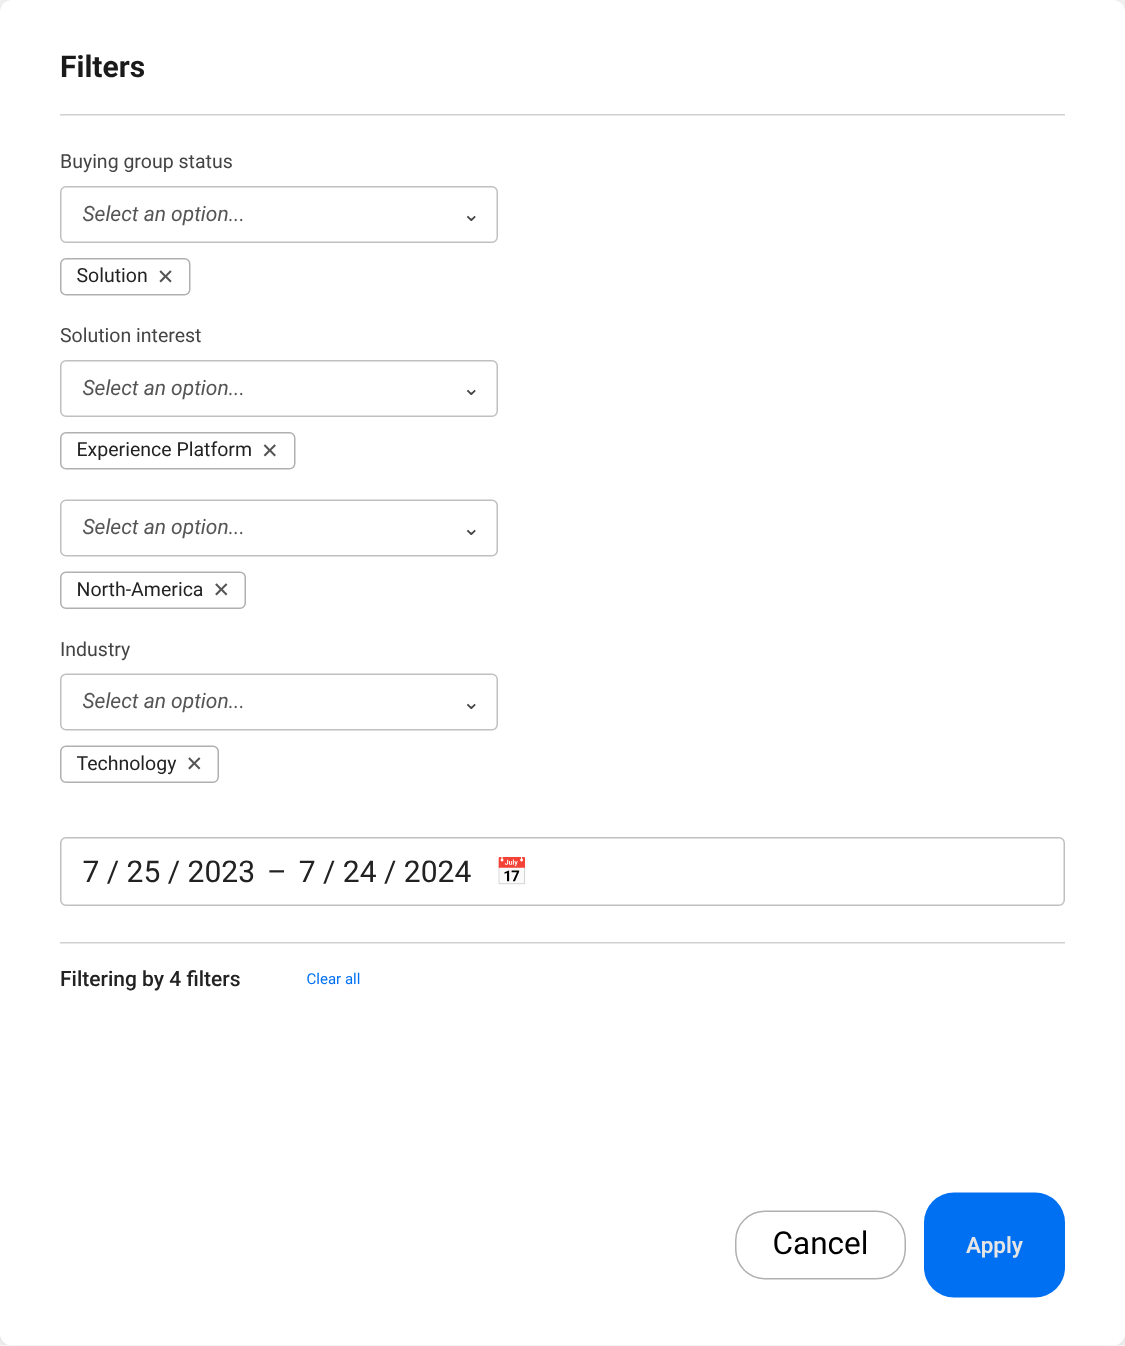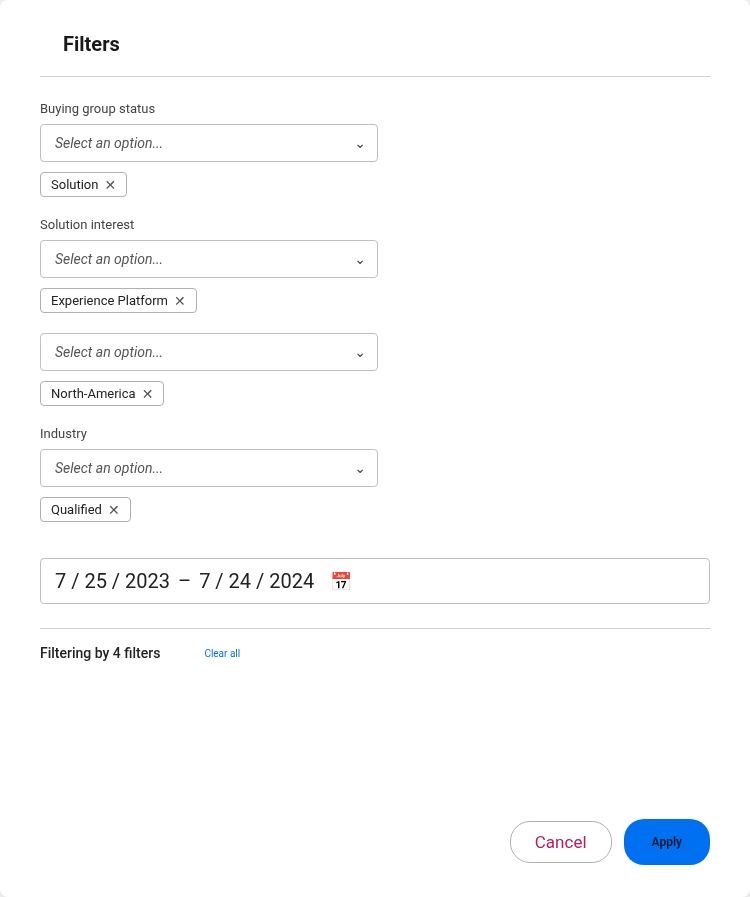--- a/index.html
+++ b/index.html
@@ -26,21 +26,20 @@
       display: flex;
       flex-direction: column;
       box-shadow: 0 2px 16px rgba(0,0,0,0.12);
     }
 
     .modal-title {
       font-size: 20px;
       font-weight: 700;
       color: #1a1a1a;
       margin-bottom: 20px;
-      margin-left: 23px;
     }
 
     .divider {
       border: none;
       border-top: 1px solid #d0d0d0;
       margin-bottom: 24px;
     }
 
     .filter-section {
       margin-bottom: 20px;
@@ -49,21 +48,21 @@
     .filter-label {
       font-size: 13px;
       color: #444;
       margin-bottom: 8px;
       display: block;
     }
 
     .select-wrapper {
       position: relative;
       display: inline-block;
-      width: 338px;
+      width: 292px;
     }
 
     .select-dropdown {
       width: 100%;
       padding: 10px 40px 10px 14px;
       border: 1px solid #c0c0c0;
       border-radius: 4px;
       background: #ffffff;
       font-size: 14px;
       color: #555;
@@ -172,33 +171,33 @@
       align-items: center;
       gap: 12px;
       margin-top: 32px;
     }
 
     .cancel-btn {
       padding: 10px 24px;
       border: 1px solid #b0b0b0;
       border-radius: 20px;
       background: #fff;
-      font-size: 17px;
-      color: #be185d;
+      font-size: 21px;
+      color: #000000;
       cursor: pointer;
       font-weight: 400;
     }
 
     .apply-btn {
-      padding: 16px 28px;
+      padding: 26px 28px;
       border: none;
       border-radius: 20px;
       background: #0070f3;
-      font-size: 12px;
-      color: #0f172a;
+      font-size: 15px;
+      color: #e5e5e5;
       cursor: pointer;
       font-weight: 600;
     }
 
     .spacer {
       flex: 1;
     }
   </style>
 </head>
 <body>
@@ -257,21 +256,21 @@
   <div class="filter-section">
     <span class="filter-label">Industry</span>
     <div class="select-wrapper">
       <select class="select-dropdown">
         <option value="" disabled="" selected="">Select an option...</option>
       </select>
       <span class="chevron-icon">⌄</span>
     </div>
     <div class="tag-container">
       <span class="tag">
-        <span>Qualified</span>
+        <span>Technology</span>
         <span class="tag-remove">✕</span>
       </span>
     </div>
   </div>
 
   <div class="date-range-wrapper">
     <span class="date-range-text">7 / 25 / 2023</span>
     <span class="date-range-text">–</span>
     <span class="date-range-text">7 / 24 / 2024</span>
     <span class="calendar-icon">📅</span>

